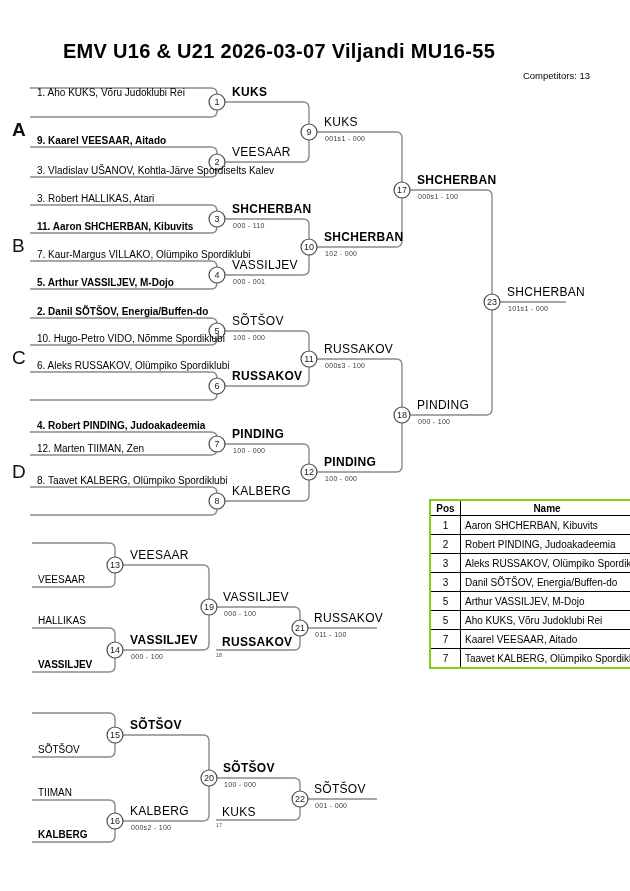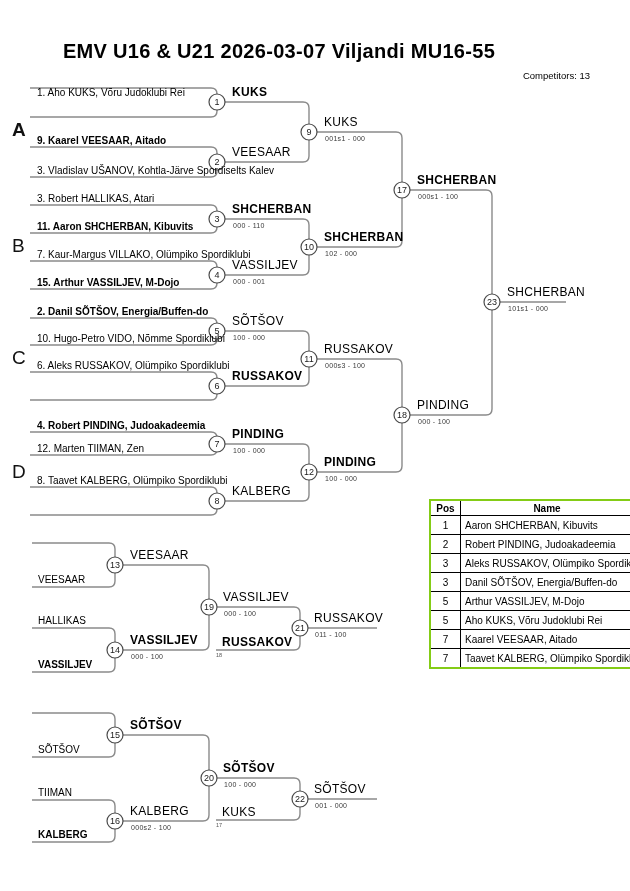--- a/index.html
+++ b/index.html
@@ -166,21 +166,21 @@
   <div class="abs group" style="left:12px;top:236px;">B</div>
   <div class="abs group" style="left:12px;top:348px;">C</div>
   <div class="abs group" style="left:12px;top:462px;">D</div>
 
   <div class="abs entry" style="left:37px;top:86px;">1. Aho KUKS, Võru Judoklubi Rei</div>
   <div class="abs entry b" style="left:37px;top:134px;">9. Kaarel VEESAAR, Aitado</div>
   <div class="abs entry" style="left:37px;top:164px;">3. Vladislav UŠANOV, Kohtla-Järve Spordiselts Kalev</div>
   <div class="abs entry" style="left:37px;top:192px;">3. Robert HALLIKAS, Atari</div>
   <div class="abs entry b" style="left:37px;top:220px;">11. Aaron SHCHERBAN, Kibuvits</div>
   <div class="abs entry" style="left:37px;top:248px;">7. Kaur-Margus VILLAKO, Olümpiko Spordiklubi</div>
-  <div class="abs entry b" style="left:37px;top:276px;">15. Arthur VASSILJEV, M-Dojo</div>
+  <div class="abs entry b" style="left:37px;top:276px;">5. Arthur VASSILJEV, M-Dojo</div>
   <div class="abs entry b" style="left:37px;top:305px;">2. Danil SÕTŠOV, Energia/Buffen-do</div>
   <div class="abs entry" style="left:37px;top:332px;">10. Hugo-Petro VIDO, Nõmme Spordiklubi</div>
   <div class="abs entry" style="left:37px;top:359px;">6. Aleks RUSSAKOV, Olümpiko Spordiklubi</div>
   <div class="abs entry b" style="left:37px;top:419px;">4. Robert PINDING, Judoakadeemia</div>
   <div class="abs entry" style="left:37px;top:442px;">12. Marten TIIMAN, Zen</div>
   <div class="abs entry" style="left:37px;top:474px;">8. Taavet KALBERG, Olümpiko Spordiklubi</div>
 
   <div class="abs winner b" style="left:232px;top:86px;">KUKS</div>
   <div class="abs winner" style="left:232px;top:146px;">VEESAAR</div>
   <div class="abs winner b" style="left:232px;top:203px;">SHCHERBAN</div>

